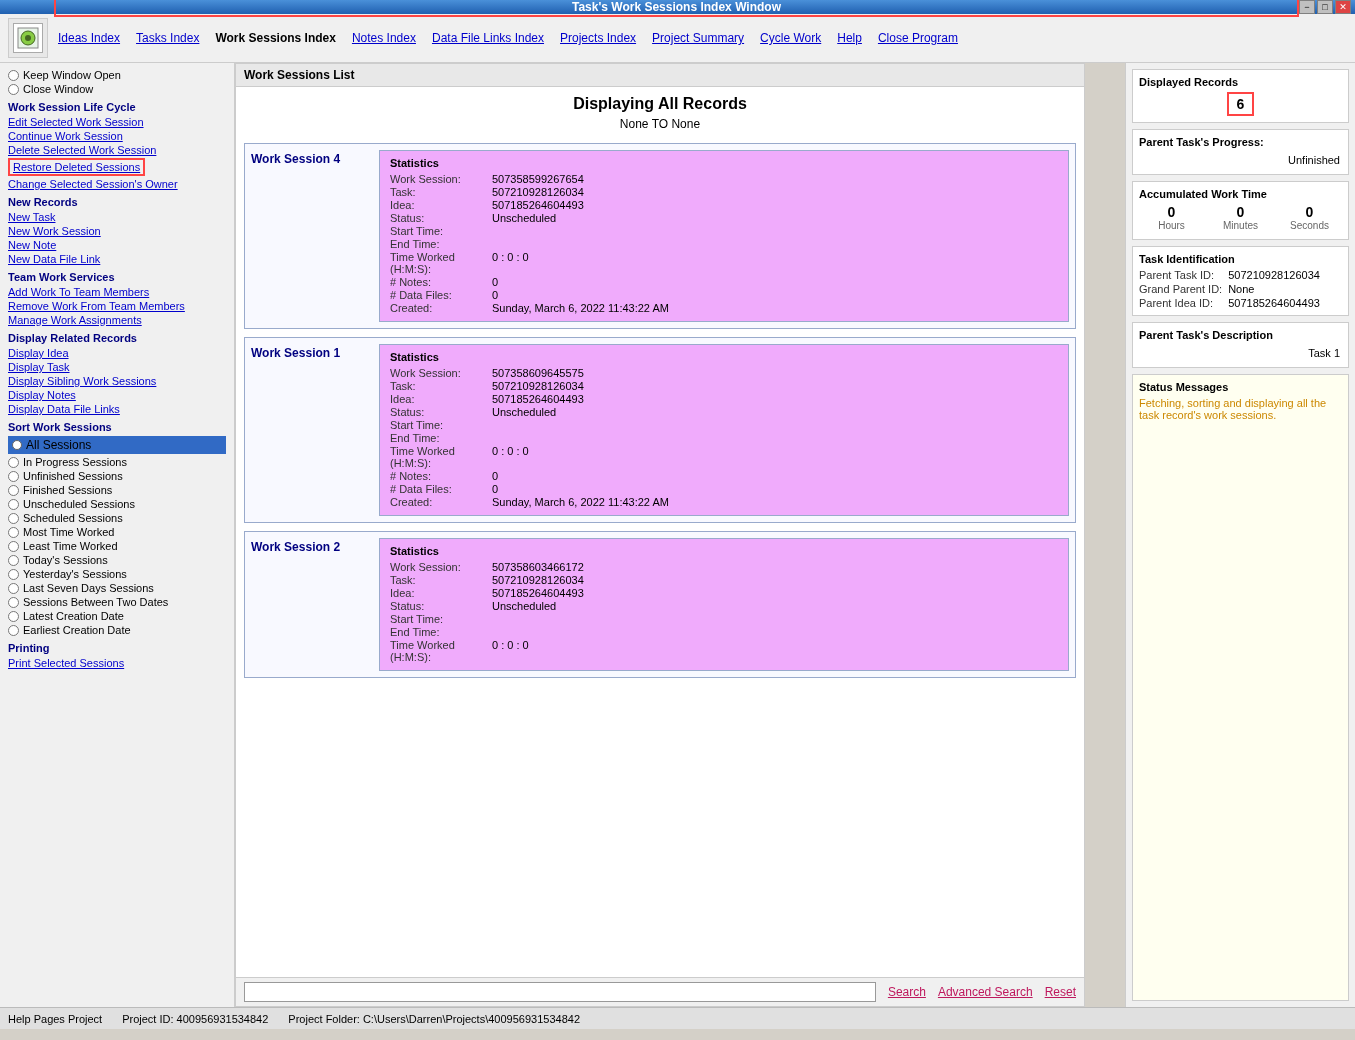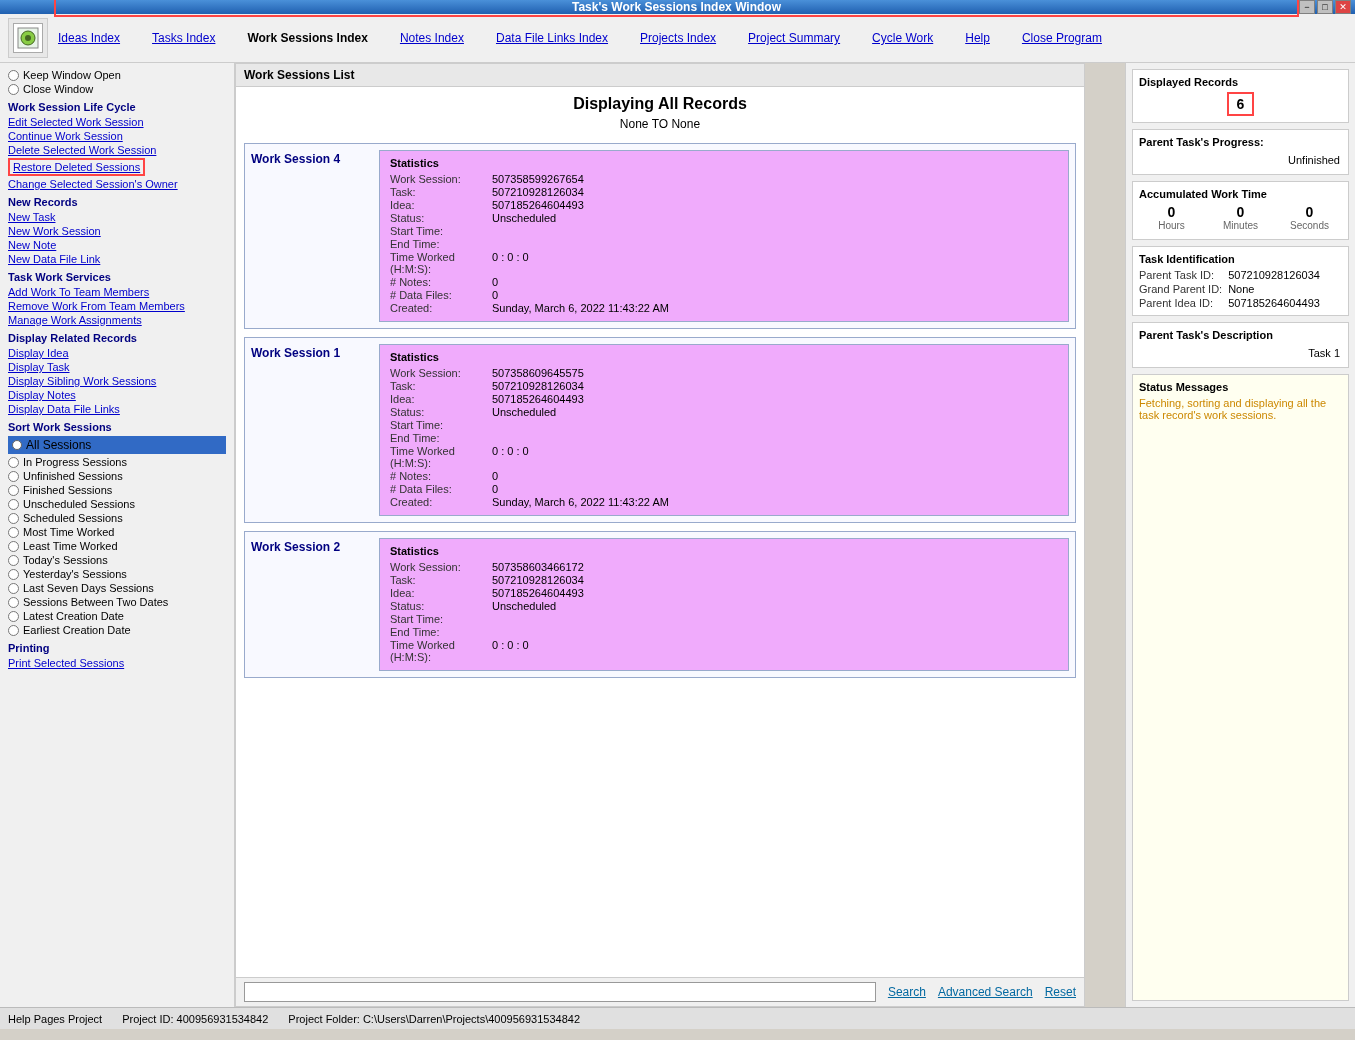--- a/index.html
+++ b/index.html
@@ -65,21 +65,21 @@
       width: 30px;
       height: 30px;
       background: white;
       border: 1px solid #aaa;
       display: flex;
       align-items: center;
       justify-content: center;
     }
     .menu-items {
       display: flex;
-      gap: 32px;
+      gap: 16px;
       flex: 1;
     }
     .menu-item {
       color: #0000cc;
       text-decoration: underline;
       cursor: pointer;
       font-size: 12px;
       white-space: nowrap;
     }
     .menu-item.active {
@@ -235,21 +235,21 @@
       gap: 12px;
       align-items: center;
     }
     .footer-input {
       flex: 1;
       height: 20px;
       border: 1px solid #999;
       padding: 2px 4px;
     }
     .footer-link {
-      color: #0369a1;
+      color: #be185d;
       text-decoration: underline;
       cursor: pointer;
       font-size: 12px;
     }
 
     
     .right-panel {
       width: 230px;
       background: #f0f0f0;
       border-left: 1px solid #ccc;
@@ -412,21 +412,21 @@
 
     <div class="sidebar-section">
       <div class="sidebar-section-title">New Records</div>
       <a class="sidebar-link">New Task</a>
       <a class="sidebar-link">New Work Session</a>
       <a class="sidebar-link">New Note</a>
       <a class="sidebar-link">New Data File Link</a>
     </div>
 
     <div class="sidebar-section">
-      <div class="sidebar-section-title">Task Work Services</div>
+      <div class="sidebar-section-title">Team Work Services</div>
       <a class="sidebar-link">Add Work To Team Members</a>
       <a class="sidebar-link">Remove Work From Team Members</a>
       <a class="sidebar-link">Manage Work Assignments</a>
     </div>
 
     <div class="sidebar-section">
       <div class="sidebar-section-title">Display Related Records</div>
       <a class="sidebar-link">Display Idea</a>
       <a class="sidebar-link">Display Task</a>
       <a class="sidebar-link">Display Sibling Work Sessions</a>

